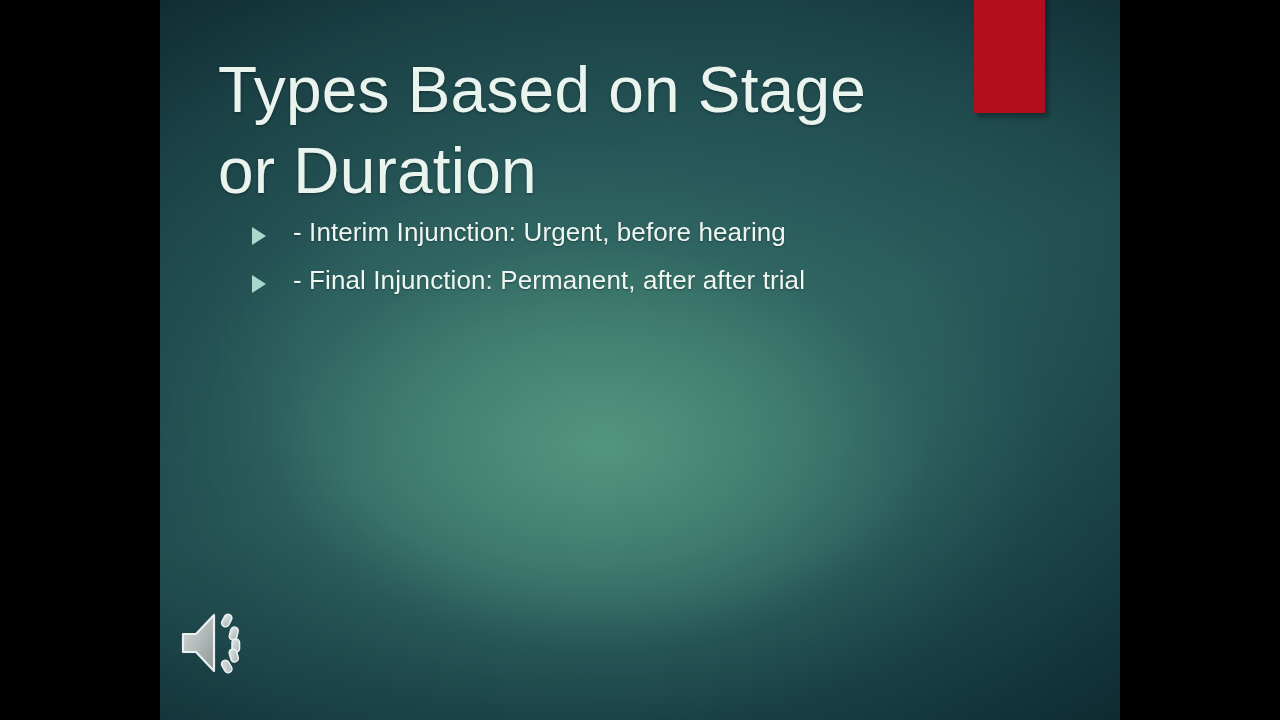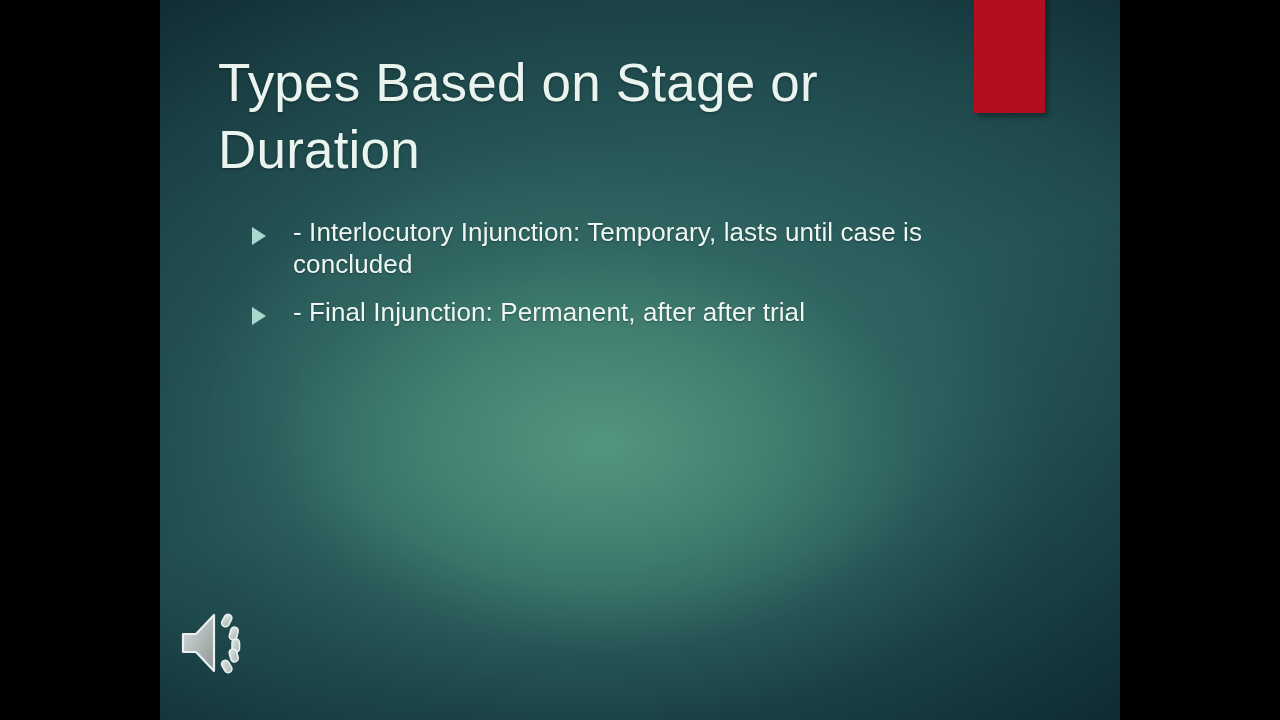--- a/index.html
+++ b/index.html
@@ -80,21 +80,21 @@
     background: #b20f1e;
     box-shadow: 3px 4px 5px rgba(0,0,0,0.35);
   }
 
   #title {
     position: absolute;
     left: 58px;   
     top: 50px;
     width: 700px;
     color: #e9f4ef;
-    font-size: 53px;
+    font-size: 64px;
     line-height: 1.26;
     font-weight: 300;
     letter-spacing: 0.2px;
     text-shadow: 0 1px 3px rgba(0,0,0,0.35);
   }
 
   #bullet-list {
     position: absolute;
     left: 92px;  
     top: 216px;
@@ -142,25 +142,25 @@
 
     <div id="slide-bg"></div>
     <div id="slide-vignette"></div>
 
     <div id="accent-rect"></div>
 
     <div id="title">Types Based on Stage or Duration</div>
 
     <div id="bullet-list">
 
-
       <div class="bullet-row">
         <span class="bullet-marker"></span>
-        <span class="bullet-text">- Interlocutory Injunction: Temporary, lasts until case is concluded</span>
+        <span class="bullet-text">- Interim Injunction: Urgent, before hearing</span>
       </div>
+
 
       <div class="bullet-row">
         <span class="bullet-marker"></span>
         <span class="bullet-text">- Final Injunction: Permanent, after after trial</span>
       </div>
 
     </div>
 
     <div id="audio-icon">
       <svg width="76" height="70" viewBox="0 0 76 70" xmlns="http://www.w3.org/2000/svg">

